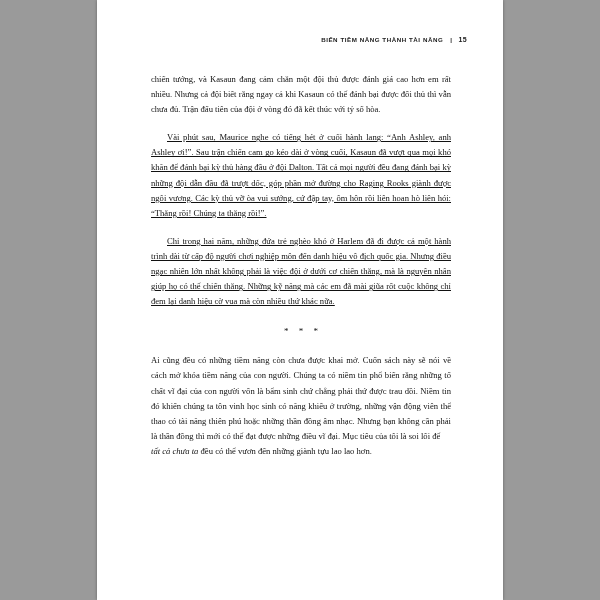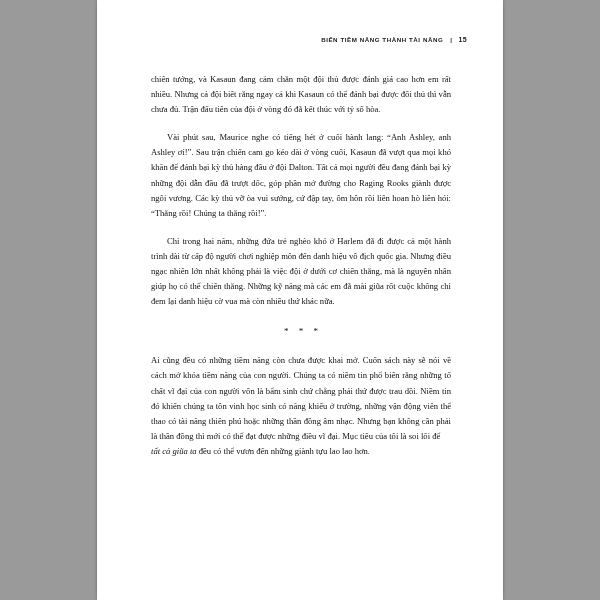--- a/index.html
+++ b/index.html
@@ -68,20 +68,21 @@
     text-align: justify;
     color: #111111;
     text-indent: 0;
     hyphens: none;
   }
   p.indent {
     text-indent: 16px;
   }
   p.gap {
     margin-top: 13px;
+    text-decoration: underline;
   }
   .dinkus {
     text-align: center;
     font-size: 9px;
     letter-spacing: 4px;
     color: #111;
     margin: 17px 0 17px 0;
     padding-left: 4px;
   }
   .it { font-style: italic; }
@@ -99,17 +100,17 @@
     </div>
 
     <div class="body-col">
       <p class="para">chiến tướng, và Kasaun đang cảm chắn một đội thủ được đánh giá cao hơn em rất nhiều. Nhưng cả đội biết rằng ngay cả khi Kasaun có thể đánh bại được đối thủ thì vẫn chưa đủ. Trận đấu tiên của đội ở vòng đó đã kết thúc với tỷ số hòa.</p>
       <p class="para indent gap">Vài phút sau, Maurice nghe có tiếng hét ở cuối hành lang: “Anh Ashley, anh Ashley ơi!”. Sau trận chiến cam go kéo dài ở vòng cuối, Kasaun đã vượt qua mọi khó khăn để đánh bại kỳ thủ hàng đầu ở đội Dalton. Tất cả mọi người đều đang đánh bại kỳ những đội dẫn đầu đã trượt dốc, góp phần mở đường cho Raging Rooks giành được ngôi vương. Các kỳ thủ vỡ òa vui sướng, cứ đập tay, ôm hôn rồi liên hoan hò liên hói: “Thắng rồi! Chúng ta thắng rồi!”.</p>
       <p class="para indent gap">Chỉ trong hai năm, những đứa trẻ nghèo khó ở Harlem đã đi được cả một hành trình dài từ cấp độ người chơi nghiệp môn đến danh hiệu vô địch quốc gia. Nhưng điều ngạc nhiên lớn nhất không phải là việc đội ở dưới cơ chiến thắng, mà là nguyên nhân giúp họ có thể chiến thắng. Những kỹ năng mà các em đã mài giũa rốt cuộc không chỉ đem lại danh hiệu cờ vua mà còn nhiều thứ khác nữa.</p>
 
       <div class="dinkus">* * *</div>
 
       <p class="para">Ai cũng đều có những tiềm năng còn chưa được khai mở. Cuốn sách này sẽ nói về cách mở khóa tiềm năng của con người. Chúng ta có niềm tin phổ biến rằng những tố chất vĩ đại của con người vốn là bẩm sinh chứ chẳng phải thứ được trau dồi. Niềm tin đó khiến chúng ta tôn vinh học sinh có năng khiếu ở trường, những vận động viên thể thao có tài năng thiên phú hoặc những thần đồng âm nhạc. Nhưng bạn không cần phải là thần đồng thì mới có thể đạt được những điều vĩ đại. Mục tiêu của tôi là soi lối để</p>
-      <p class="para"><span class="it">tất cả giũa ta</span><span> đều có thể vươn đến những giành tựu lao lao hơn.</span></p>
+      <p class="para"><span class="it">tất cả chưa ta</span><span> đều có thể vươn đến những giành tựu lao lao hơn.</span></p>
     </div>
 
   </div>
 </div>
 
 </body></html>

